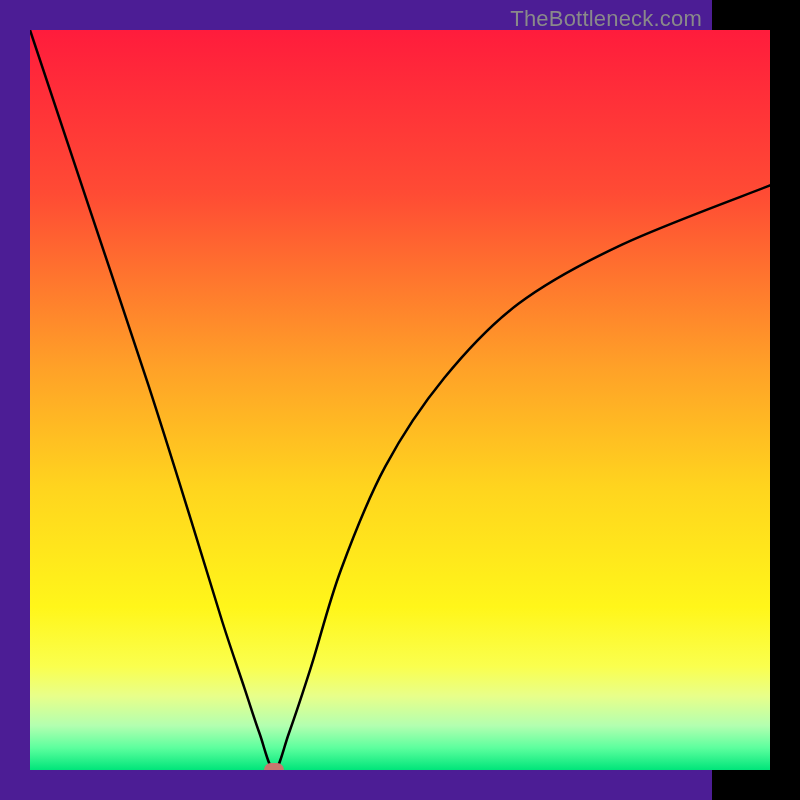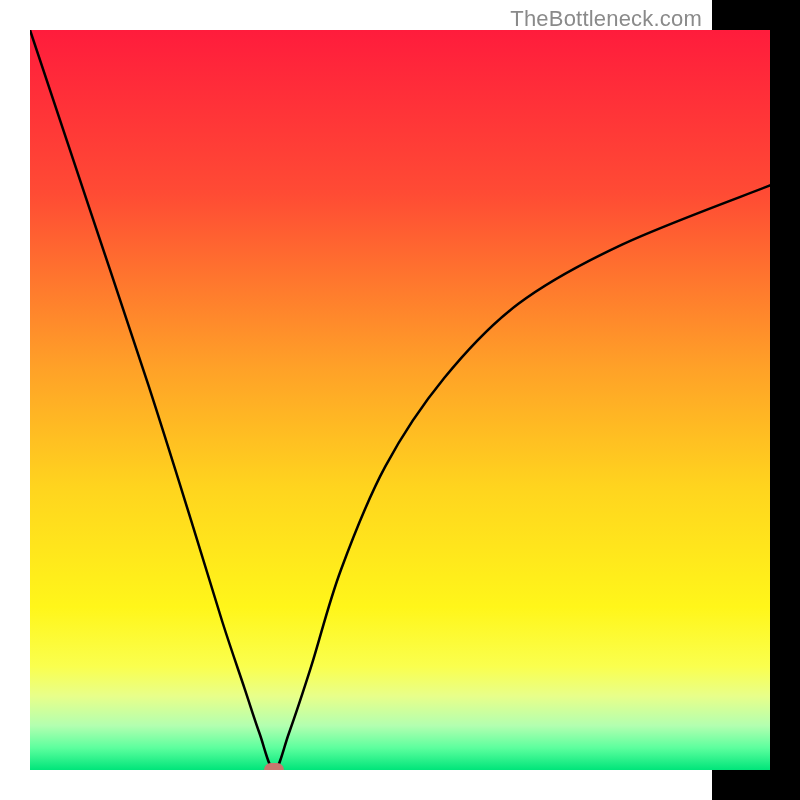--- a/index.html
+++ b/index.html
@@ -8,21 +8,21 @@
     width: 800px;
     height: 800px;
     background: #000000;
     font-family: Arial, Helvetica, sans-serif;
     overflow: hidden;
   }
   .frame {
     position: relative;
     width: 712px;
     height: 800px;
-    background: #ffffff;
+    background: #4c1d95;
   }
   .plot-area {
     position: absolute;
     left: 30px;
     top: 30px;
     width: 740px;
     height: 740px;
     overflow: hidden;
   }
   .watermark {

